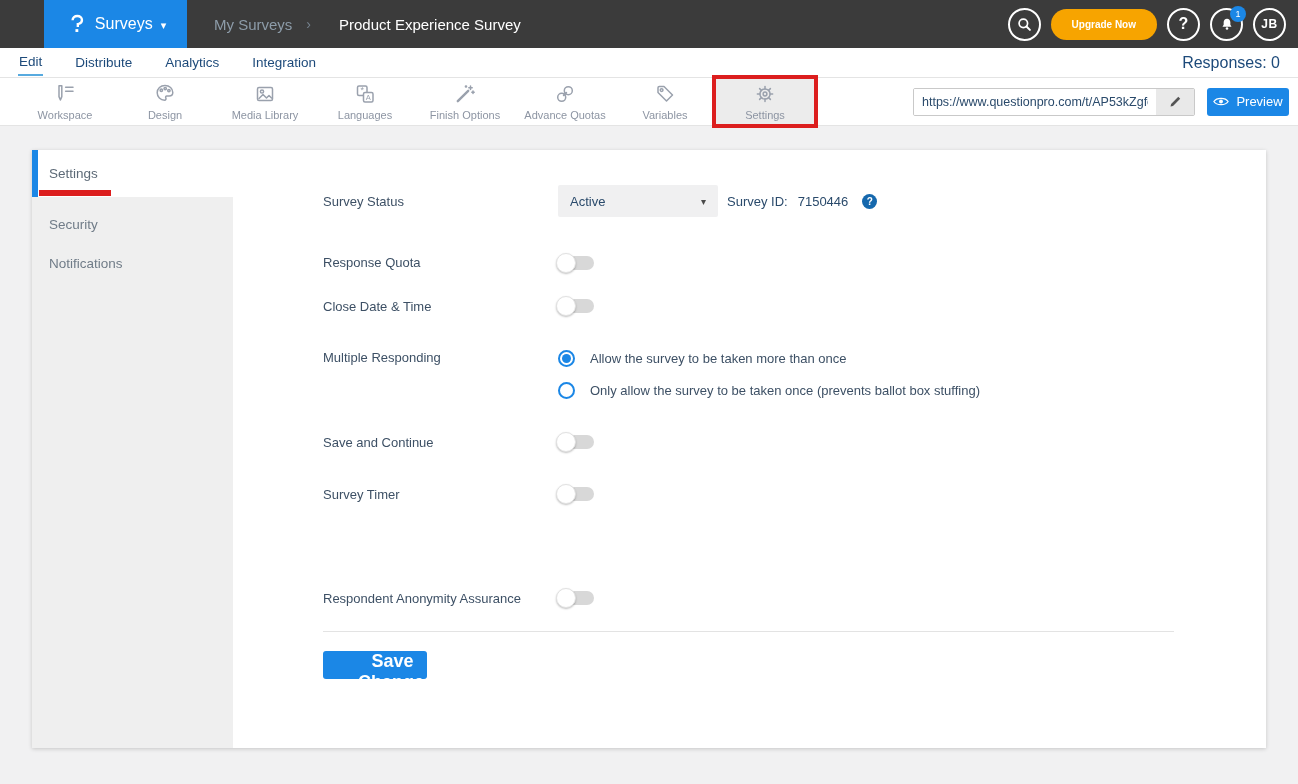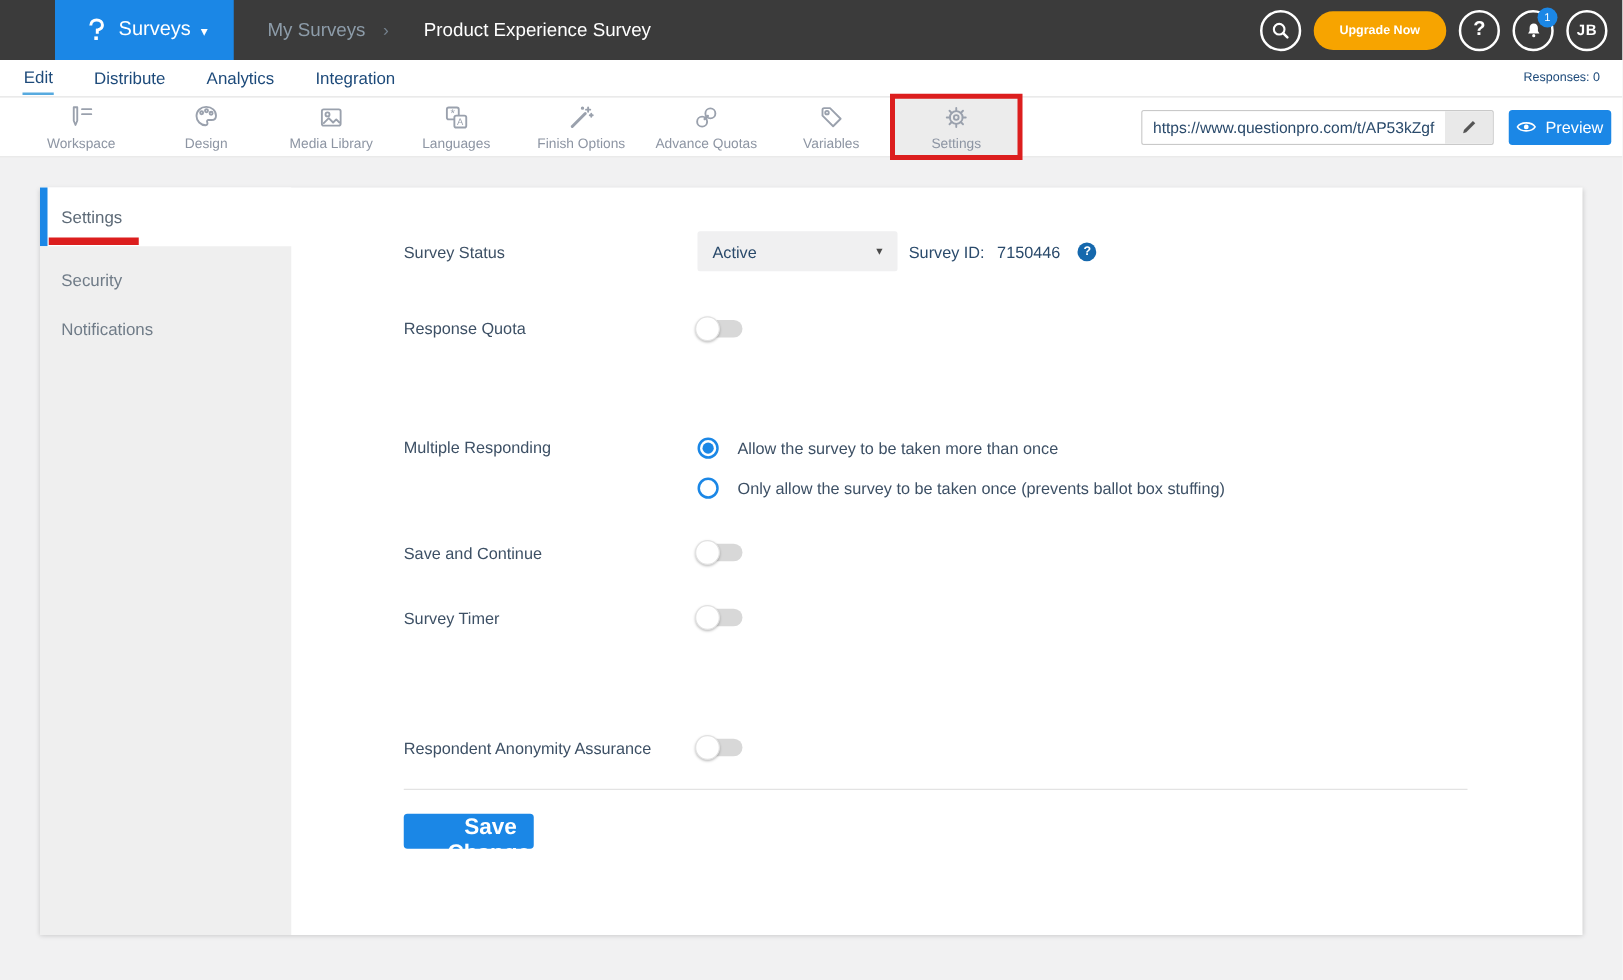--- a/index.html
+++ b/index.html
@@ -18,21 +18,21 @@
   .hicon-circle { width:33px; height:33px; border:2px solid #fff; border-radius:50%; display:flex; align-items:center; justify-content:center; color:#fff; cursor:pointer; position:relative; }
   .hicon-circle .qmark { font-size:16px; font-weight:bold; color:#fff; }
   .upgrade-btn { background:#f7a400; border:none; color:#fff; font-weight:bold; font-size:10px; height:31px; padding:0 21px; border-radius:16px; cursor:pointer; font-family:"Liberation Sans",sans-serif; }
   .badge { position:absolute; top:-4px; right:-5px; background:#1b87e6; color:#fff; width:16px; height:16px; border-radius:50%; font-size:9px; display:flex; align-items:center; justify-content:center; }
   .avatar { font-size:12px; font-weight:bold; letter-spacing:0.5px; }
 
   
   .tabs-row { height:29px; background:#fff; display:flex; align-items:center; padding:0 18px; gap:31px; }
   .tab { font-size:13.5px; color:#1d4a7a; padding:4px 1px 5px; cursor:pointer; }
   .tab.active { border-bottom:2px solid #57aadf; }
-  .responses { margin-left:auto; font-size:10px; color:#1d4a7a; }
+  .responses { margin-left:auto; font-size:16px; color:#1d4a7a; }
 
   
   .toolbar-row { height:49px; background:#fff; border-top:1px solid #e4e4e4; border-bottom:1px solid #e4e4e4; display:flex; align-items:stretch; padding-left:15px; }
   .tool-item { width:100px; display:flex; flex-direction:column; align-items:center; justify-content:center; gap:3px; cursor:pointer; position:relative; }
   .tool-item .tlabel { font-size:11px; color:#8d95a3; white-space:nowrap; }
   .tool-item svg { stroke:#9aa1ad; fill:none; stroke-width:1.5; stroke-linecap:round; stroke-linejoin:round; }
   .tool-item.active-tool { background:#ececec; }
   .annotation-box { position:absolute; left:-3px; right:-3px; top:-3px; bottom:-3px; border:4px solid #dc1e1e; pointer-events:none; z-index:5; }
   .url-wrap { margin-left:auto; display:flex; align-items:center; gap:12px; padding-right:9px; }
   .url-field { width:282px; height:28px; border:1px solid #c9c9c9; border-radius:2px; display:flex; background:#fff; overflow:hidden; }
@@ -256,20 +256,26 @@
       </div>
     </div>
 
     <div class="frow" style="top:88px;align-items:flex-end;">
       <span class="flabel">Response Quota</span>
       <div class="toggle">
           <div class="knob"></div>
         </div>
     </div>
 
+    <div class="frow" style="top:140px;">
+      <span class="flabel">Close Date &amp; Time</span>
+      <div class="toggle">
+          <div class="knob"></div>
+        </div>
+    </div>
 
     <div class="frow" style="top:192px; align-items:flex-start; height:auto;">
       <span class="flabel" style="line-height:32px;">Multiple Responding</span>
       <div class="radio-col">
         <div class="radio-row">
           <span class="radio checked"></span>
           <span class="radio-label">Allow the survey to be taken more than once</span>
         </div>
         <div class="radio-row">
           <span class="radio"></span>

